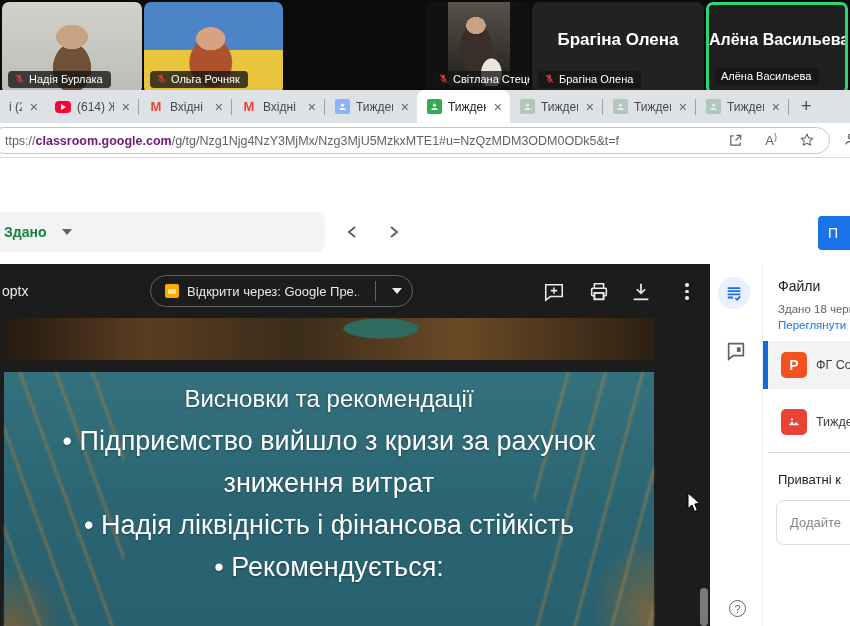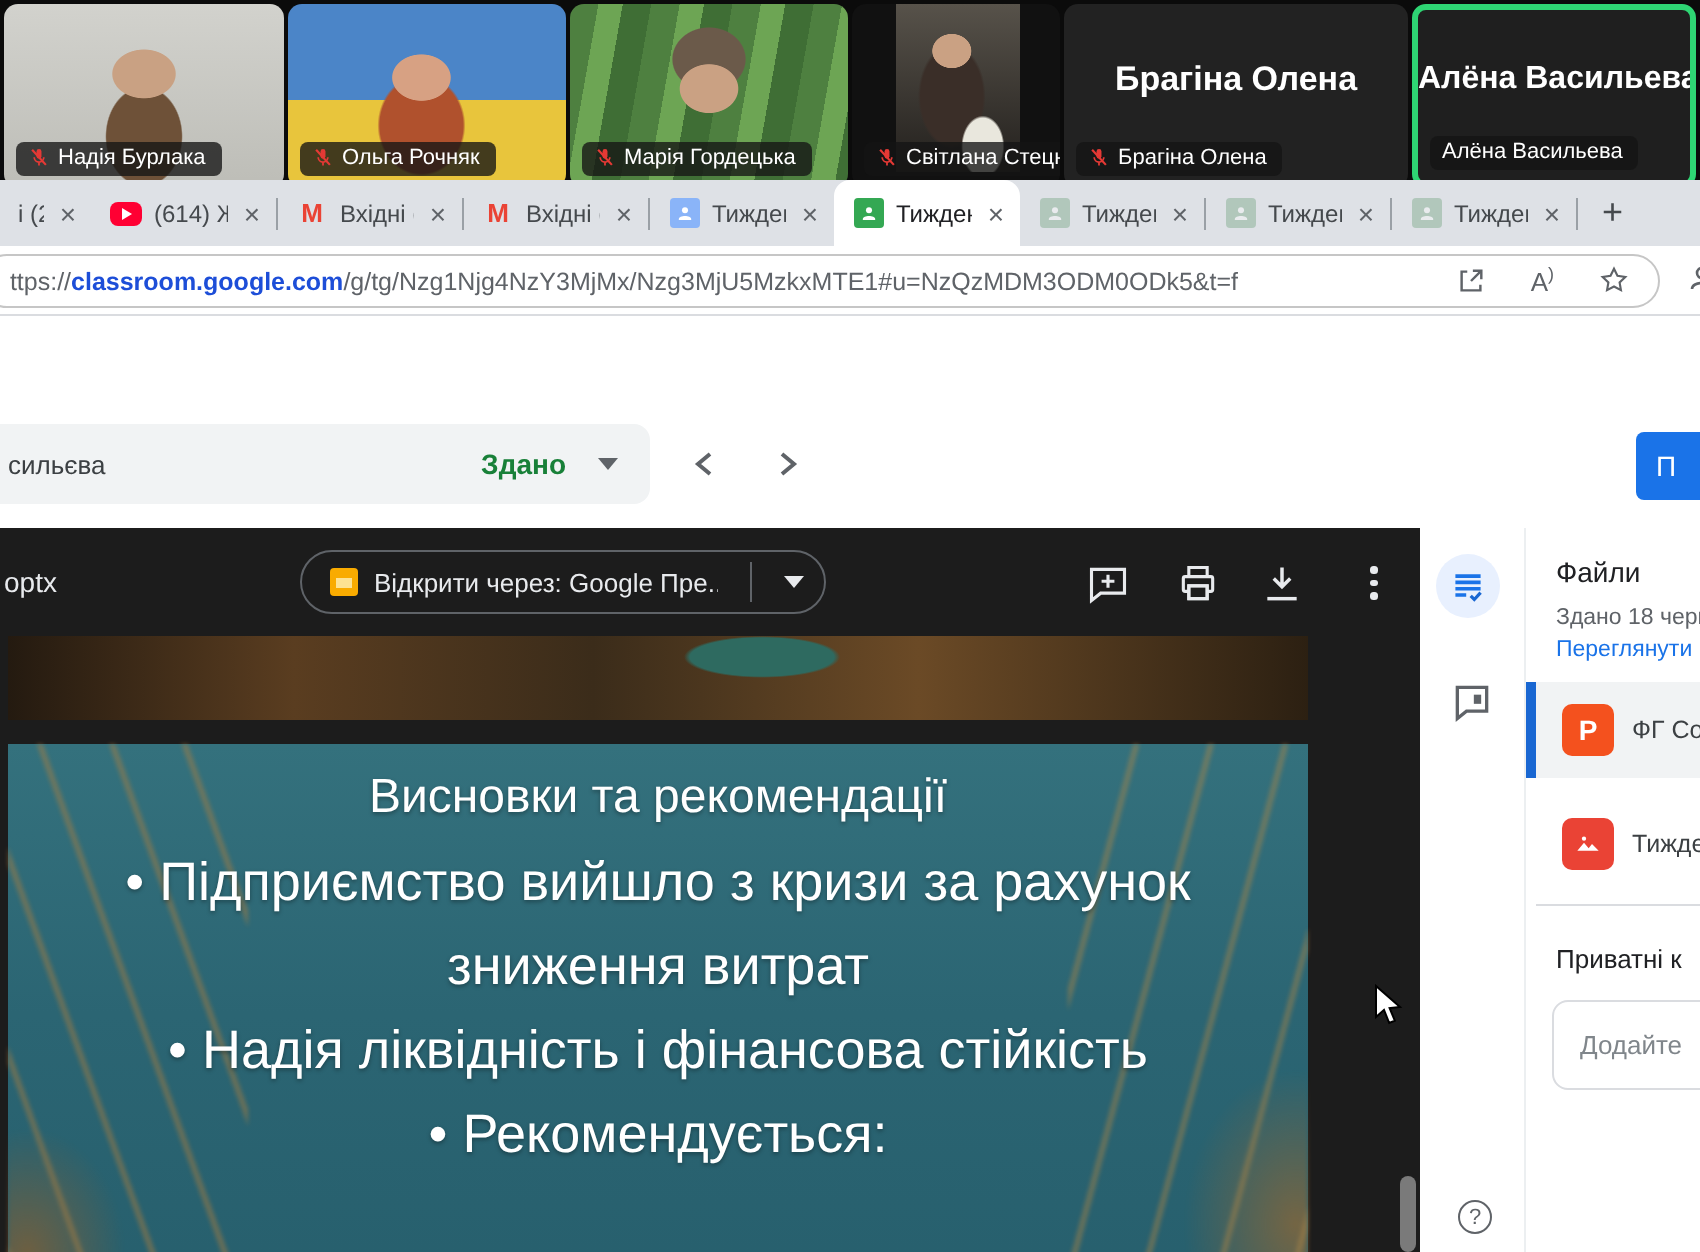--- a/index.html
+++ b/index.html
@@ -48,21 +48,21 @@
   .cr { width:15px; height:15px; border-radius:2px; display:flex; align-items:center; justify-content:center; }
   .cr.green { background:#34a853; }
   .cr.blue  { background:#8ab4f8; }
   .cr.faded { background:#34a853; opacity:.35; filter:saturate(.5); }
   .newtab { font-size:18px; color:#45494d; margin:0 0 6px 12px; }
 
   
   .urlrow { position:absolute; left:0; top:123px; width:850px; height:35px; background:#fff; border-bottom:1px solid #dadce0; }
   .urlfield { position:absolute; left:-10px; top:4px; width:840px; height:27px; border:1px solid #c6c6c6; border-radius:14px; background:#fff; display:flex; align-items:center; overflow:hidden; padding:0 8px 0 14px; }
   .urltext { flex:1; font-size:12.5px; white-space:nowrap; overflow:hidden; color:#5f6368; }
-  .urltext .host { color:#1d4ed8; font-weight:bold; }
+  .urltext .host { color:#701a75; font-weight:bold; }
   .urlicons { display:flex; align-items:center; gap:22px; padding-right:6px; color:#5f6368; }
   .ra { font-size:13px; color:#5f6368; }
   .ra small { font-size:9px; vertical-align:super; }
   .after-field { position:absolute; left:843px; top:8px; color:#5f6368; }
 
   
   .graybar { position:absolute; left:-20px; top:212px; width:345px; height:40px; background:#f1f3f4; border-radius:8px; display:flex; align-items:center; padding:0 16px 0 24px; }
   .graybar .stud { font-size:13px; color:#3c4043; flex:1; white-space:nowrap; }
   .status { font-size:14px; font-weight:bold; color:#188038; margin-right:16px; }
   .caret-down { width:0; height:0; border-left:5px solid transparent; border-right:5px solid transparent; border-top:6px solid #5f6368; }
@@ -144,31 +144,20 @@
       <div class="nametag">
         <svg width="11" height="12" viewBox="0 0 16 16">
             <rect x="6.2" y="1.5" width="3.6" height="7" rx="1.8" fill="#e53935"></rect>
             <path d="M4.5 7.5a3.5 3.5 0 0 0 7 0" stroke="#e53935" stroke-width="1.3" fill="none"></path>
             <line x1="8" y1="11" x2="8" y2="13.5" stroke="#e53935" stroke-width="1.3"></line>
             <line x1="3" y1="2" x2="13" y2="13" stroke="#e53935" stroke-width="1.6"></line>
           </svg>
         <span>Надія Бурлака</span>
       </div>
     </div>
-    <div class="tile t3">
-      <div class="nametag">
-        <svg width="11" height="12" viewBox="0 0 16 16">
-            <rect x="6.2" y="1.5" width="3.6" height="7" rx="1.8" fill="#e53935"></rect>
-            <path d="M4.5 7.5a3.5 3.5 0 0 0 7 0" stroke="#e53935" stroke-width="1.3" fill="none"></path>
-            <line x1="8" y1="11" x2="8" y2="13.5" stroke="#e53935" stroke-width="1.3"></line>
-            <line x1="3" y1="2" x2="13" y2="13" stroke="#e53935" stroke-width="1.6"></line>
-          </svg>
-        <span>Марія Гордецька</span>
-      </div>
-    </div>
     <div class="tile t4">
       <div class="photo"></div>
       <div class="nametag">
         <svg width="11" height="12" viewBox="0 0 16 16">
             <rect x="6.2" y="1.5" width="3.6" height="7" rx="1.8" fill="#e53935"></rect>
             <path d="M4.5 7.5a3.5 3.5 0 0 0 7 0" stroke="#e53935" stroke-width="1.3" fill="none"></path>
             <line x1="8" y1="11" x2="8" y2="13.5" stroke="#e53935" stroke-width="1.3"></line>
             <line x1="3" y1="2" x2="13" y2="13" stroke="#e53935" stroke-width="1.6"></line>
           </svg>
         <span>Світлана Стецюк</span>
@@ -300,21 +289,20 @@
           </svg>
       </div>
     </div>
     <svg class="after-field" width="16" height="16" viewBox="0 0 16 16" fill="none" stroke="#5f6368" stroke-width="1.3">
         <circle cx="8" cy="5.5" r="2.5"></circle>
         <path d="M3 13.5c0-4 10-4 10 0"></path>
       </svg>
   </div>
 
   <div class="graybar">
-    <span class="stud">сильєва</span>
     <span class="status">Здано</span>
     <span class="caret-down"></span>
   </div>
   <div class="navarrow" style="left:338px">
     <svg width="12" height="14" viewBox="0 0 12 14" fill="none" stroke="#5f6368" stroke-width="2">
         <path d="M9 2L3 7l6 5"></path>
       </svg>
   </div>
   <div class="navarrow" style="left:380px">
     <svg width="12" height="14" viewBox="0 0 12 14" fill="none" stroke="#5f6368" stroke-width="2">

